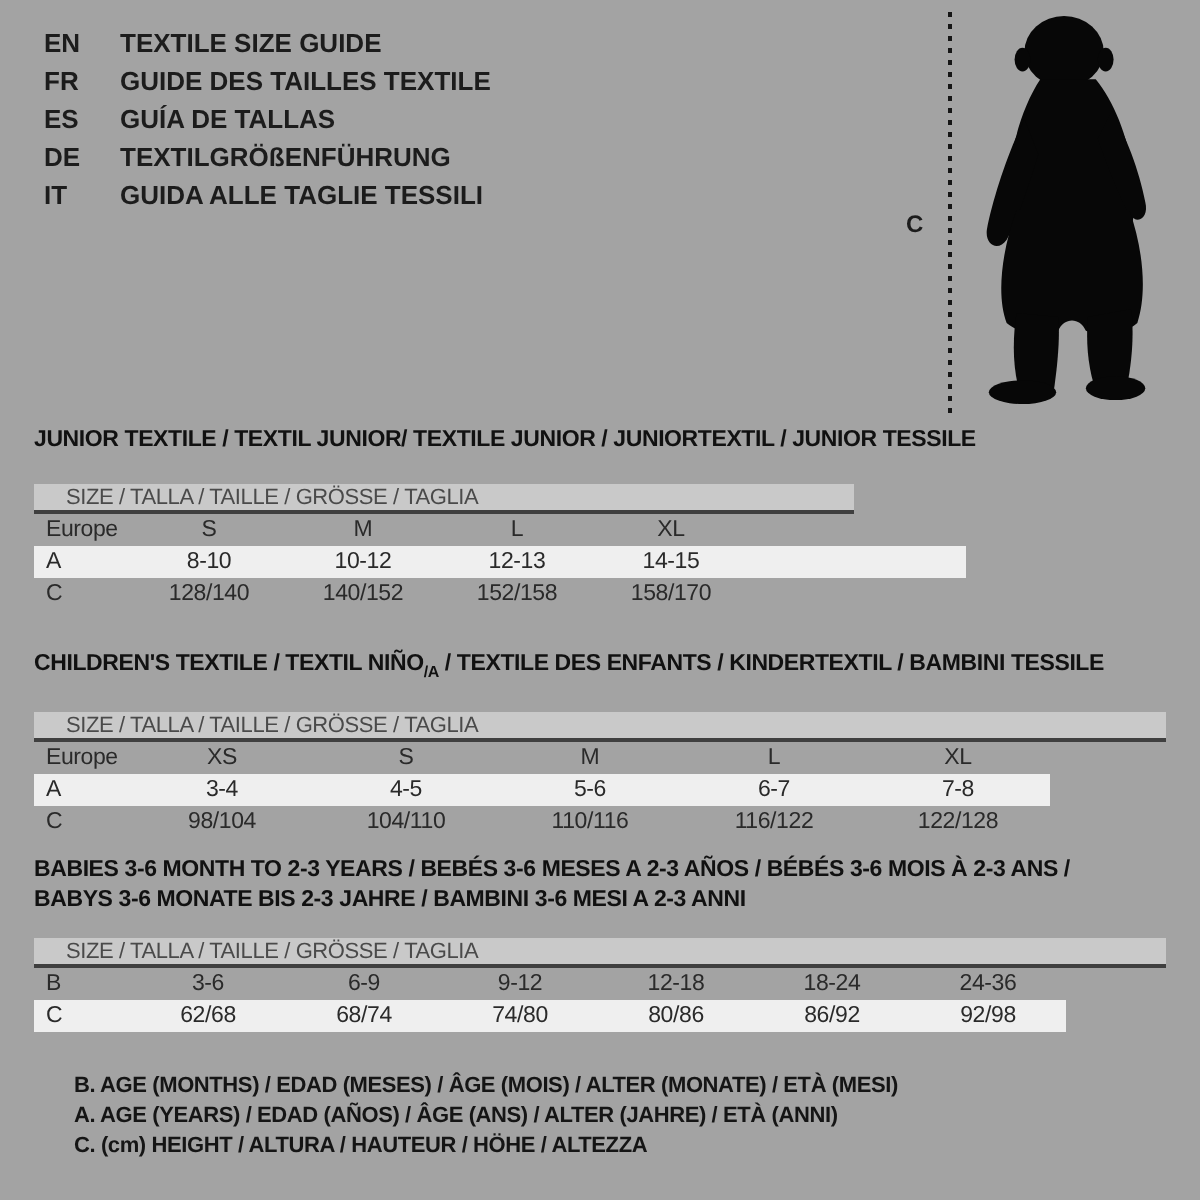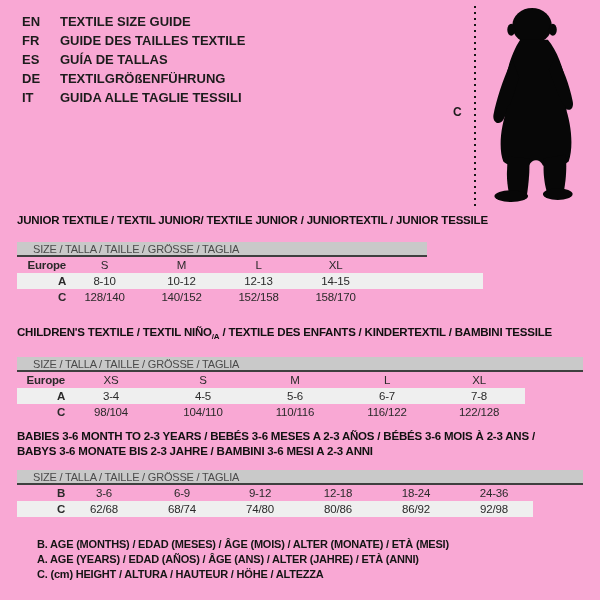--- a/index.html
+++ b/index.html
@@ -1,20 +1,20 @@
 <!DOCTYPE html>
 <html><head>
 <meta charset="utf-8">
 <style>
   html,body{margin:0;padding:0;}
   body{background:#ffffff;}
   .page{
     position:relative;
     width:600px;height:600px;
-    background:#f9a8d4;
+    background:#a3a3a3;
     overflow:hidden;
     font-family:"Liberation Sans","DejaVu Sans",sans-serif;
     color:#1c1c1c;
   }
   
   .lang-block{padding-top:12px;margin-left:22px;}
   .lang-row{line-height:19px;font-size:13px;font-weight:bold;white-space:nowrap;}
   .lang-code{display:inline-block;width:38px;}
   
   .height-line{
@@ -45,21 +45,21 @@
     letter-spacing:-0.2px;
   }
   .bar-1{width:410px;}
   .bar-2,.bar-3{width:566px;}
   table.body{border-collapse:collapse;table-layout:fixed;}
   table.body td{
     height:16px;padding:0;font-size:11.5px;color:#2a2a2a;
     text-align:center;vertical-align:middle;white-space:nowrap;
     letter-spacing:-0.2px;
   }
-  table.body td.lbl{text-align:right;padding-left:6px;font-weight:bold;}
+  table.body td.lbl{text-align:left;padding-left:6px;}
   tr.shaded td{background:#efefef;}
   table.t1{width:460px;}
   table.t1 td.lbl{width:43px;}
   table.t1 td.c{width:77px;}
   table.t1 td.fill{width:109px;}
   table.t2{width:502px;}
   table.t2 td.lbl{width:42px;}
   table.t2 td.c{width:92px;}
   table.t3{width:510px;}
   table.t3 td.lbl{width:42px;}

